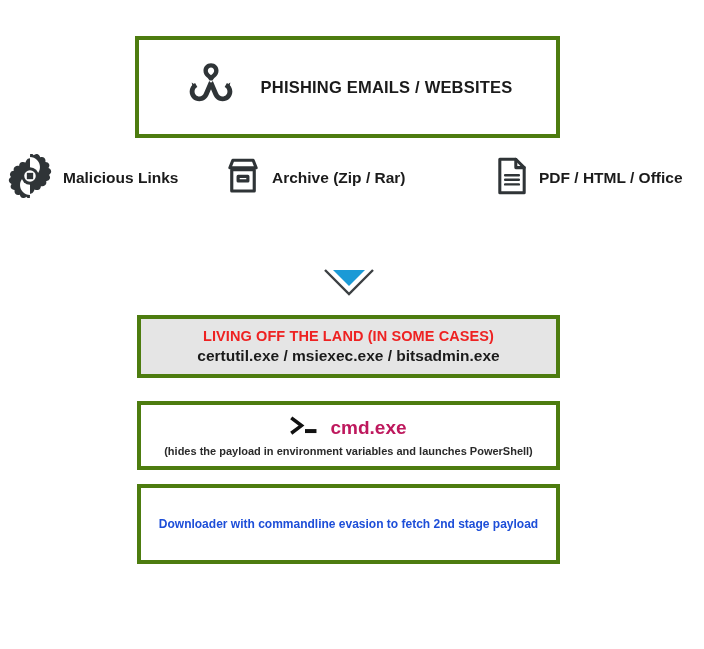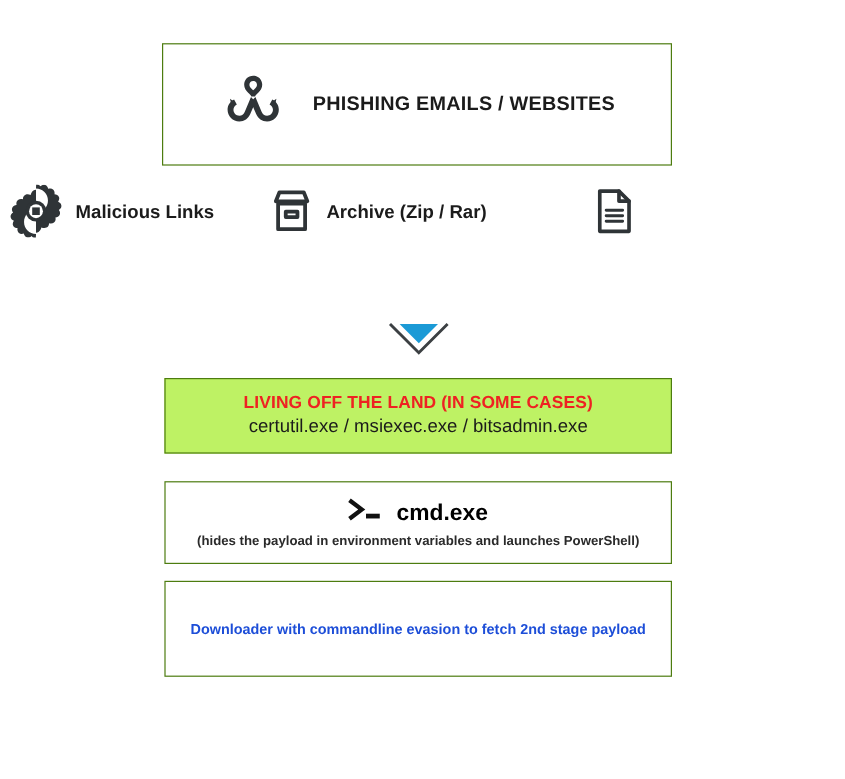--- a/index.html
+++ b/index.html
@@ -17,21 +17,21 @@
   }
   .canvas {
     position: absolute;
     inset: 0;
   }
 
   
   .flow-box {
     position: absolute;
     box-sizing: border-box;
-    border: 1px solid #4d7c0f;
+    border: 4px solid #4d7c0f;
     background: #ffffff;
     display: flex;
     flex-direction: column;
     align-items: center;
     justify-content: center;
     text-align: center;
   }
 
   
   #box-phishing {
@@ -103,33 +103,33 @@
     width: 52px;
     height: 28px;
   }
 
   
   #box-lotl {
     left: 137px;
     top: 315px;
     width: 423px;
     height: 63px;
-    background: #bef264;
+    background: #e5e5e5;
     gap: 3px;
   }
   .lotl-title {
     font-size: 14.5px;
     font-weight: 700;
     color: #ee2222;
     letter-spacing: .1px;
     white-space: nowrap;
   }
   .lotl-sub {
     font-size: 15.5px;
-    font-weight: 400;
+    font-weight: 700;
     color: #1b1b1b;
     white-space: nowrap;
   }
 
   
   #box-cmd {
     left: 137px;
     top: 401px;
     width: 423px;
     height: 69px;
@@ -137,21 +137,21 @@
   }
   .cmd-head {
     display: flex;
     align-items: center;
     justify-content: center;
     gap: 10px;
   }
   .cmd-title {
     font-size: 19px;
     font-weight: 700;
-    color: #000000;
+    color: #be185d;
     white-space: nowrap;
   }
   .cmd-sub {
     font-size: 11px;
     font-weight: 600;
     color: #2a2a2a;
     white-space: nowrap;
   }
 
   
@@ -236,20 +236,21 @@
     <div class="icon-item" id="icon-item-docs">
       <span class="glyph">
         <svg width="32" height="40" viewBox="0 0 42 52" aria-hidden="true">
           <g fill="none" stroke="#2f3437" stroke-width="4" stroke-linejoin="round" stroke-linecap="round">
             <path d="M5 4 H26 L37 15 V48 H5 Z"></path>
             <path d="M26 4 V15 H37"></path>
             <path d="M12 25 H30 M12 31 H30 M12 37 H30" stroke-width="3.2"></path>
           </g>
         </svg>
       </span>
+      <span class="icon-label">PDF / HTML / Office</span>
     </div>
 
   </div>
 
 
   <div id="arrow-down">
     <svg width="52" height="28" viewBox="0 0 52 28" aria-hidden="true">
       <path d="M2 2 L26 26 L50 2" fill="none" stroke="#3c4043" stroke-width="2.4"></path>
       <path d="M10 2 L42 2 L26 18 Z" fill="#1b9ad6"></path>
     </svg>

